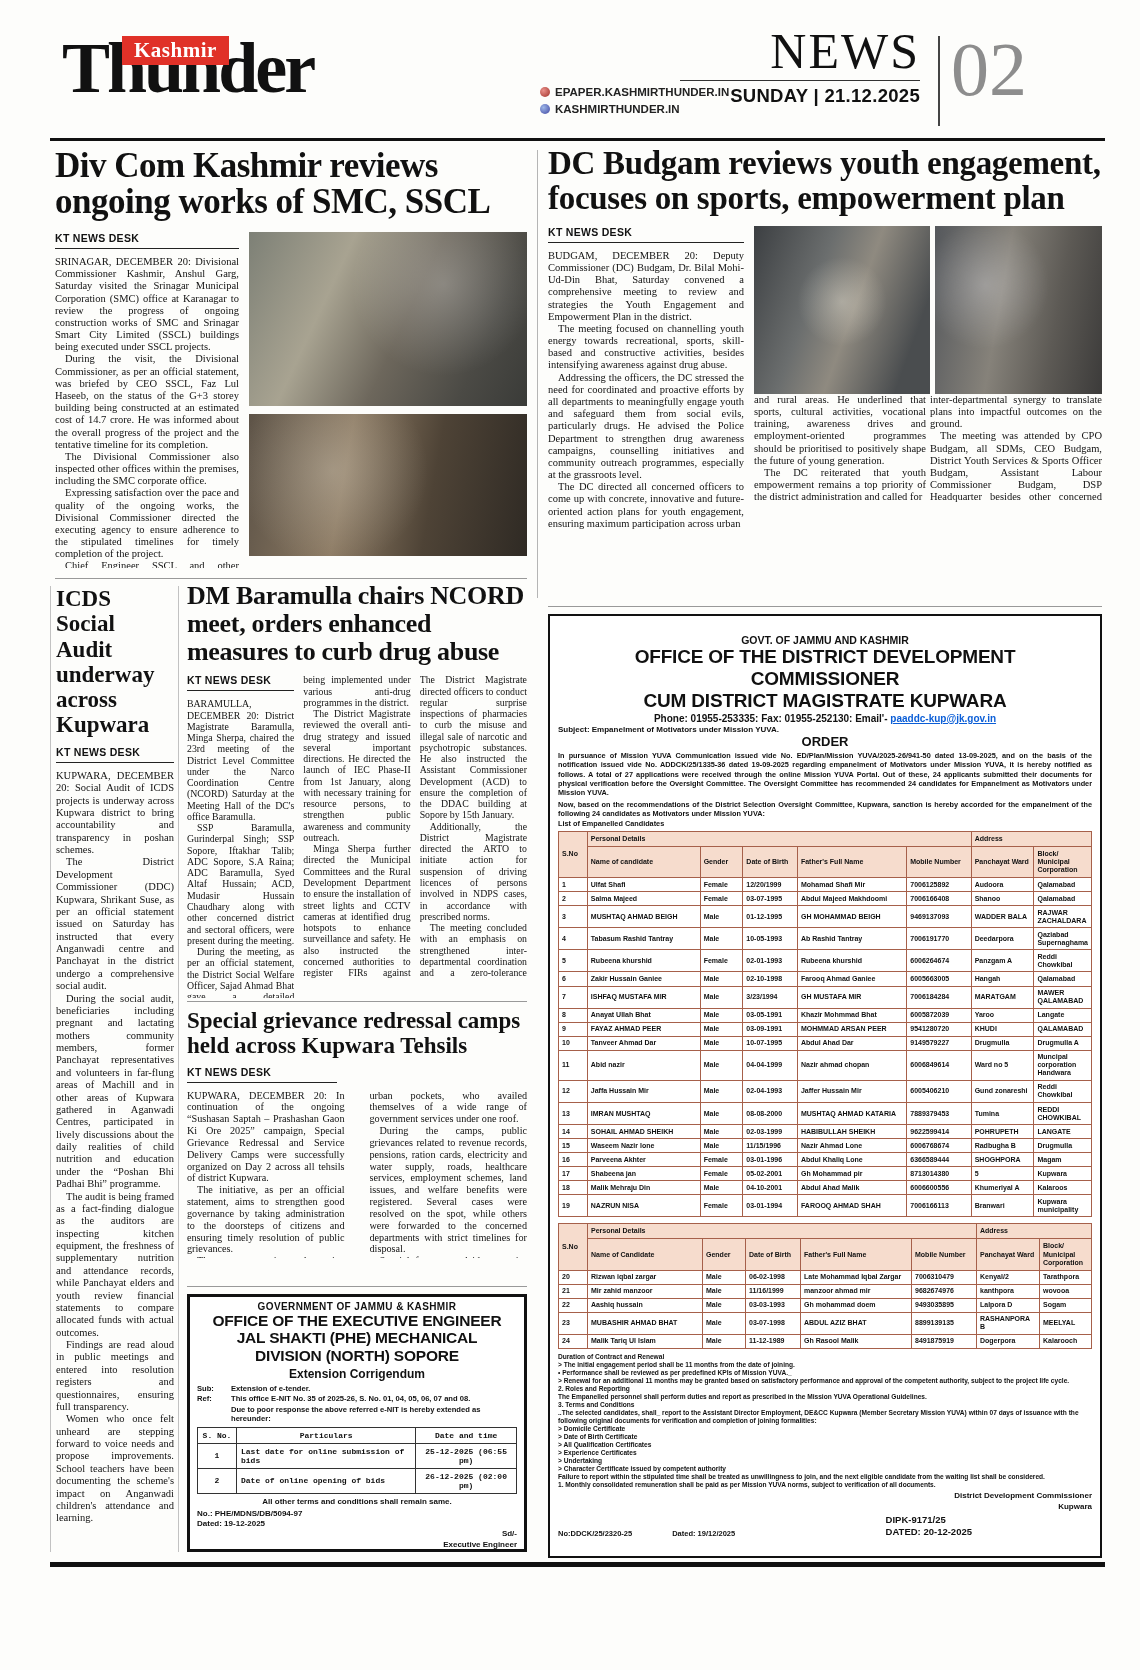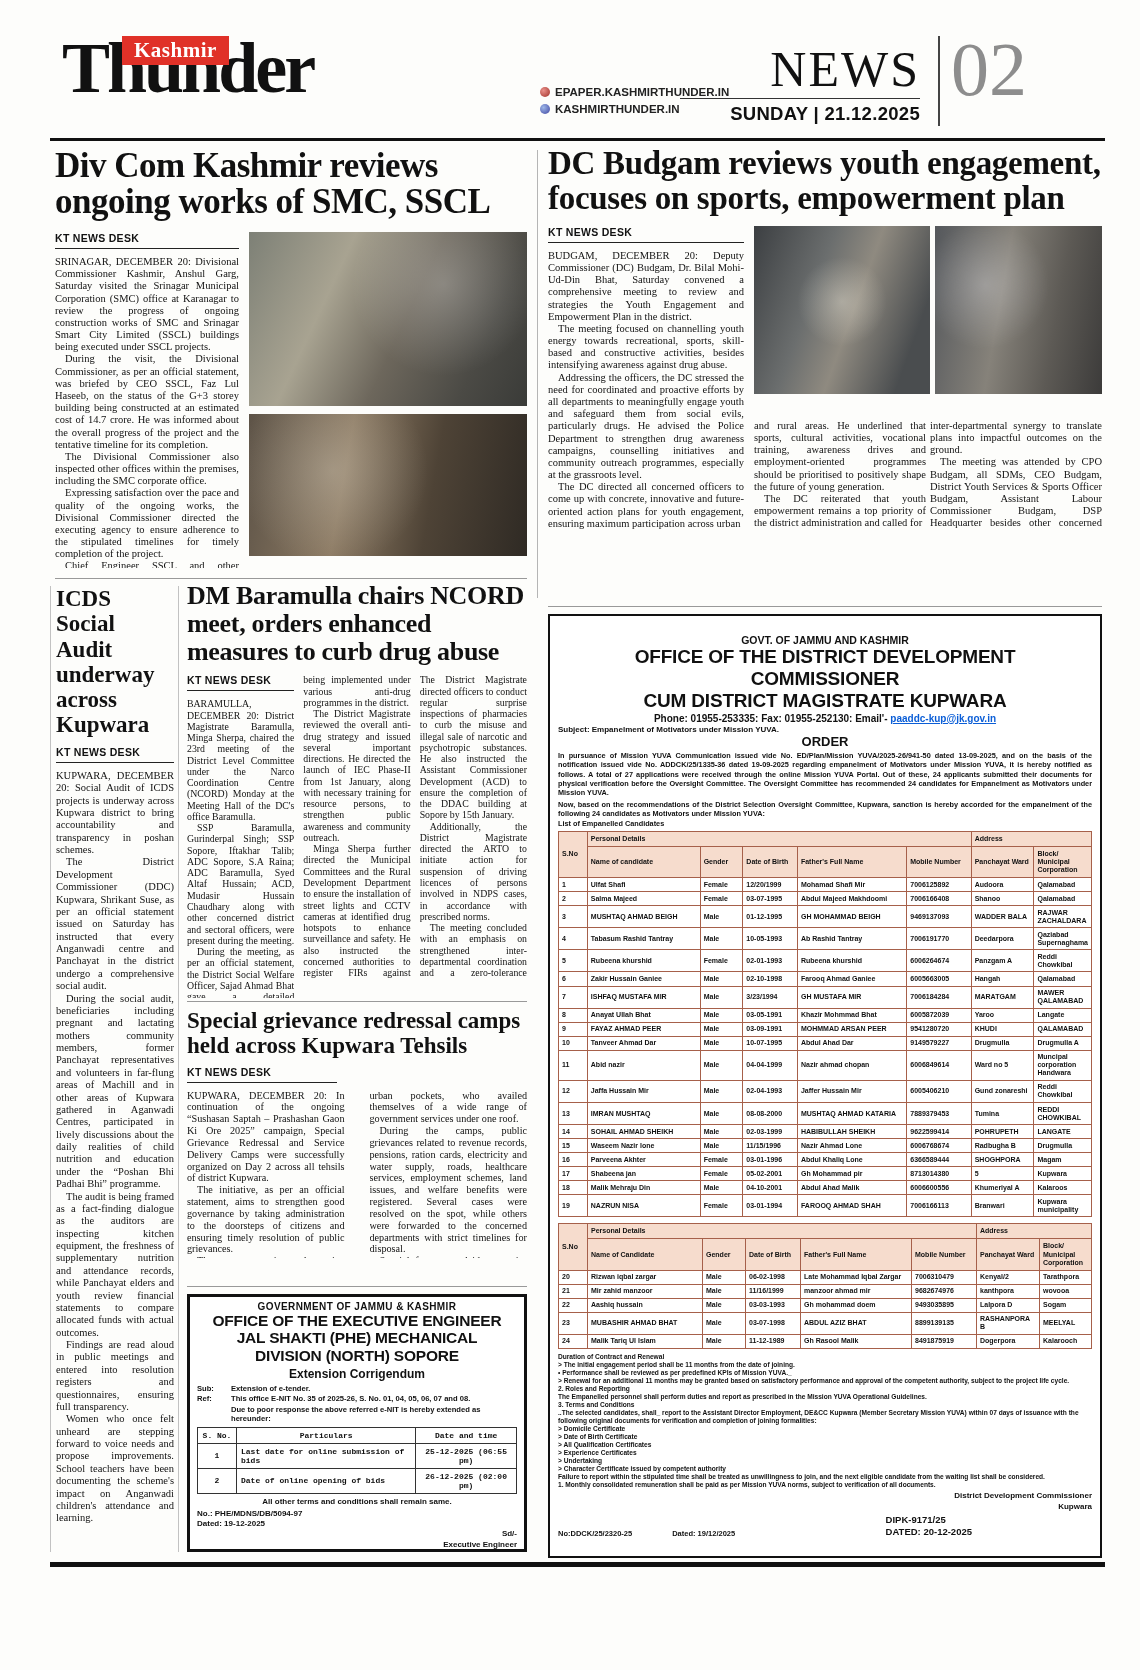--- a/index.html
+++ b/index.html
@@ -9,21 +9,21 @@
   .masthead{position:absolute;left:50px;top:22px;right:35px;height:112px;}
   .logo{position:absolute;left:12px;top:8px;width:320px;height:100px;}
   .logo-thunder{position:absolute;left:0;top:2px;font-size:72px;font-weight:700;letter-spacing:-3px;line-height:1;}
   .logo-kashmir{position:absolute;left:60px;top:6px;background:#e03128;color:#fff;font-size:21px;
                 font-weight:700;padding:2px 12px;letter-spacing:.5px;}
   .mast-links{position:absolute;left:490px;top:62px;font-family:"Liberation Sans",sans-serif;
               font-weight:700;font-size:11.5px;line-height:1.5;color:#222;}
   .mi{display:inline-block;width:10px;height:10px;border-radius:50%;margin-right:5px;vertical-align:-1px;}
   .mi-red{background:radial-gradient(circle at 35% 35%,#e9908a,#a03028);}
   .mi-blue{background:radial-gradient(circle at 35% 35%,#9db7e8,#3f44a0);}
-  .mast-news-block{position:absolute;right:185px;top:22px;width:240px;text-align:right;}
+  .mast-news-block{position:absolute;right:185px;top:4px;width:240px;text-align:right;}
   .mast-news{font-size:50px;line-height:1;letter-spacing:2px;}
   .mast-rule{border-top:1.5px solid #333;margin:4px 0 4px 0;}
   .mast-date{font-family:"Liberation Sans",sans-serif;font-weight:700;font-size:18.5px;letter-spacing:.3px;}
   .mast-vline{position:absolute;right:165px;top:14px;height:90px;width:2px;background:#444;}
   .mast-page-number{position:absolute;right:78px;top:2px;font-size:76px;color:#8d8d8d;line-height:1.2;}
   .rule-top{position:absolute;left:50px;top:138px;width:1055px;height:3px;background:#111;}
   
   h1,h2{margin:0;font-weight:700;}
   .kicker{font-family:"Liberation Sans",sans-serif;font-weight:700;font-size:10.5px;letter-spacing:.3px;
           border-bottom:1.5px solid #222;padding-bottom:4px;margin-bottom:7px;}
@@ -52,21 +52,21 @@
   .art2-col1{width:196px;flex:none;}
   .art2-col1 .btext{font-size:10.5px;line-height:1.16;height:310px;overflow:hidden;}
   .art2-right{flex:1;margin-left:10px;}
   .art2-photos{display:flex;gap:5px;}
   .photo-c{flex:1.05;height:168px;background:
      radial-gradient(circle at 50% 45%,rgba(250,245,230,.35),transparent 35%),
      linear-gradient(110deg,#3c3f42 0%,#6b6e6e 35%,#8f8a80 55%,#4a4d4f 85%);}
   .photo-d{flex:1;height:168px;background:
      radial-gradient(circle at 30% 35%,rgba(240,240,245,.3),transparent 40%),
      linear-gradient(100deg,#55585c 0%,#86827a 40%,#5d5a55 70%,#3c3b3a 100%);}
-  .art2-cols{display:flex;gap:4px;margin-top:26px;}
+  .art2-cols{display:flex;gap:4px;margin-top:0;}
   .art2-cols .btext{flex:1;font-size:10.5px;line-height:1.16;height:108px;overflow:hidden;}
   .hr-left{position:absolute;left:55px;top:578px;width:472px;height:1px;background:#999;}
   .hr-right{position:absolute;left:548px;top:606px;width:554px;height:1px;background:#999;}
   
   .vline-left{position:absolute;left:50px;top:586px;width:1px;height:966px;background:#c2c2c2;}
   .vline2{position:absolute;left:178px;top:586px;width:1px;height:966px;background:#c2c2c2;}
   .icds{position:absolute;left:56px;top:586px;width:118px;height:964px;overflow:hidden;}
   .icds h2{font-size:23px;line-height:1.1;margin-bottom:8px;}
   .icds .btext{font-size:10.5px;line-height:1.18;}
   
@@ -224,21 +224,21 @@
         <p>Women who once felt unheard are stepping forward to voice needs and propose improvements. School teachers have been documenting the scheme's impact on Anganwadi children's attendance and learning.</p>
       </div>
   </section>
 
   <section class="ncord">
     <h2>DM Baramulla chairs NCORD meet, orders enhanced measures to curb drug abuse</h2>
     <div class="ncord-cols">
       <div class="ncol">
         <div class="kicker">KT NEWS DESK</div>
         <div class="btext">
-            <p>BARAMULLA, DECEMBER 20: District Magistrate Baramulla, Minga Sherpa, chaired the 23rd meeting of the District Level Committee under the Narco Coordination Centre (NCORD) Monday at the Meeting Hall of the DC's office Baramulla.</p>
+            <p>BARAMULLA, DECEMBER 20: District Magistrate Baramulla, Minga Sherpa, chaired the 23rd meeting of the District Level Committee under the Narco Coordination Centre (NCORD) Saturday at the Meeting Hall of the DC's office Baramulla.</p>
             <p>SSP Baramulla, Gurinderpal Singh; SSP Sopore, Iftakhar Talib; ADC Sopore, S.A Raina; ADC Baramulla, Syed Altaf Hussain; ACD, Mudasir Hussain Chaudhary along with other concerned district and sectoral officers, were present during the meeting.</p>
             <p>During the meeting, as per an official statement, the District Social Welfare Officer, Sajad Ahmad Bhat gave a detailed presentation, highlighting ongoing awareness, preventive and rehabilitation initiatives</p>
           </div>
       </div>
       <div class="ncol">
           <div class="btext">
             <p>being implemented under various anti-drug programmes in the district.</p>
             <p>The District Magistrate reviewed the overall anti-drug strategy and issued several important directions. He directed the launch of IEC Phase-II from 1st January, along with necessary training for resource persons, to strengthen public awareness and community outreach.</p>
             <p>Minga Sherpa further directed the Municipal Committees and the Rural Development Department to ensure the installation of street lights and CCTV cameras at identified drug hotspots to enhance surveillance and safety. He also instructed the concerned authorities to register FIRs against persons involved in poppy cultivation and stressed strict action as per law.</p>
           </div>

